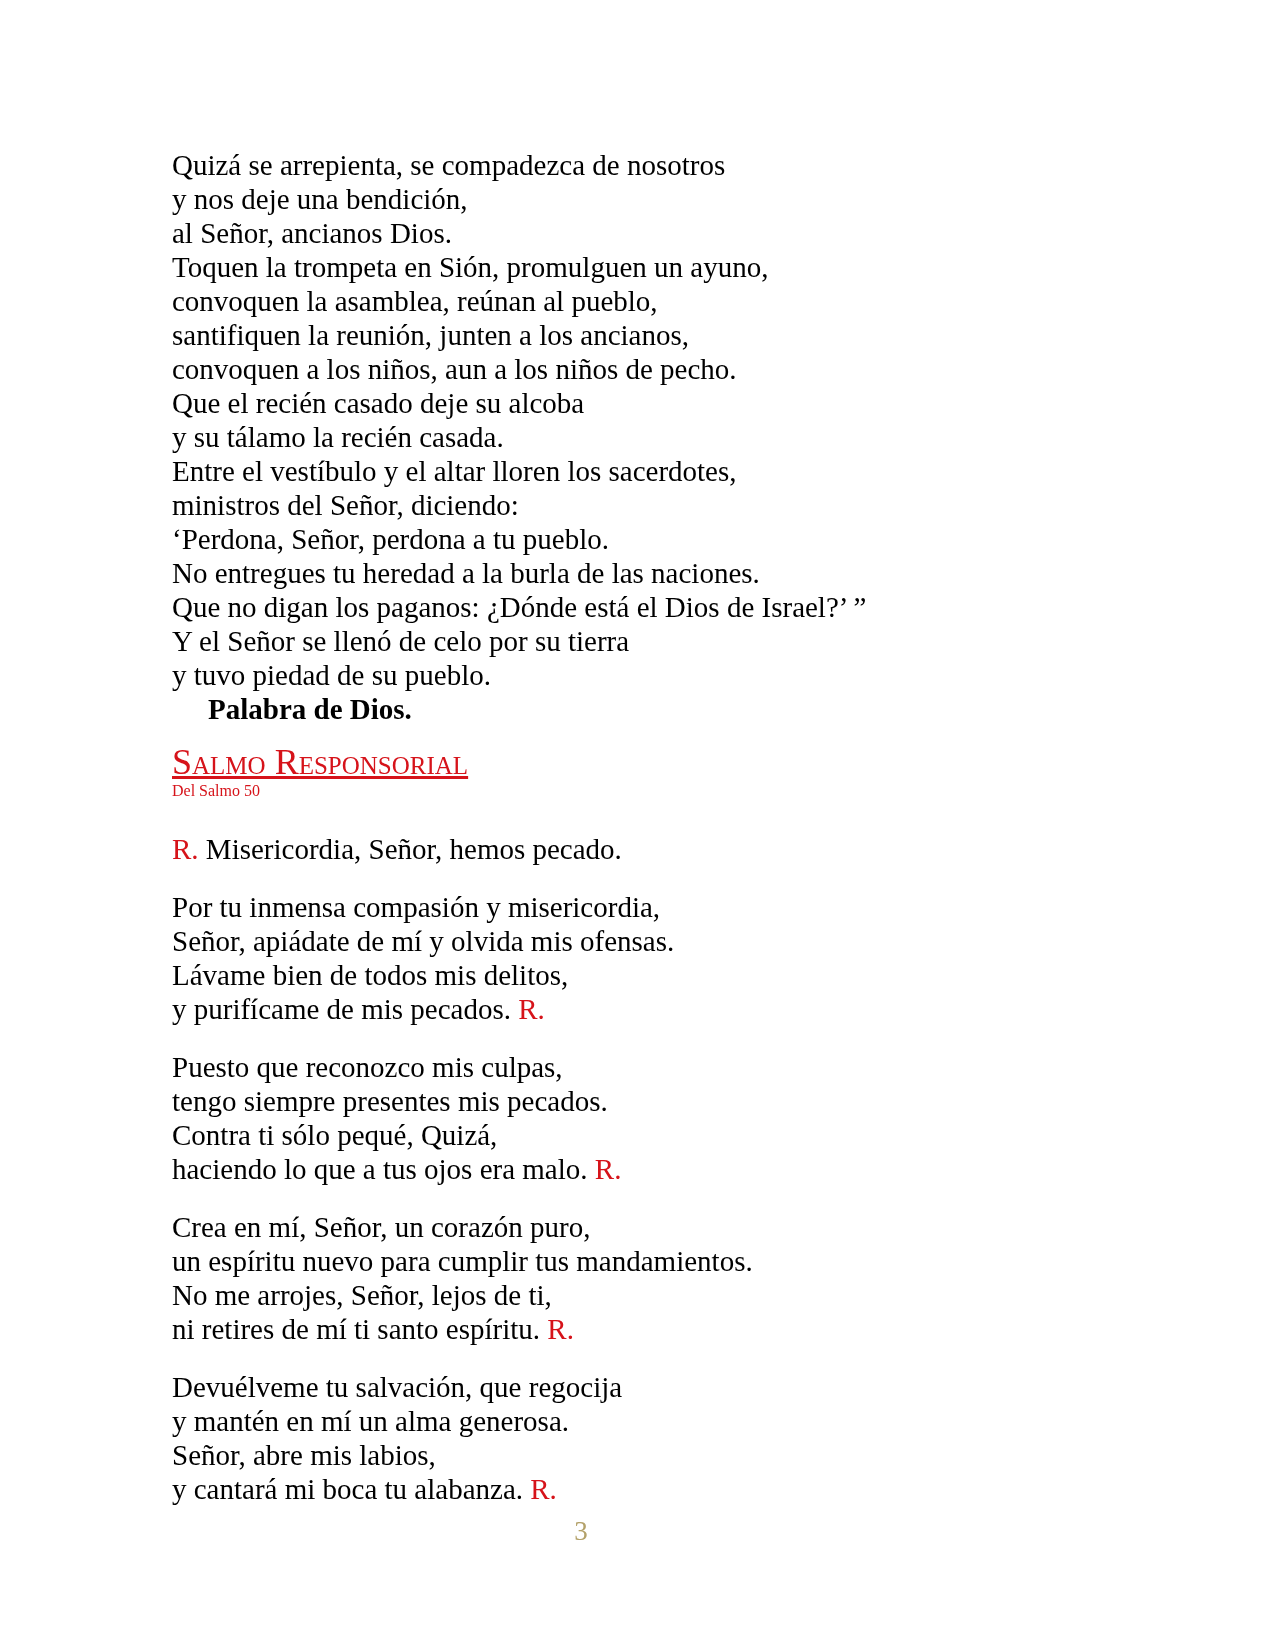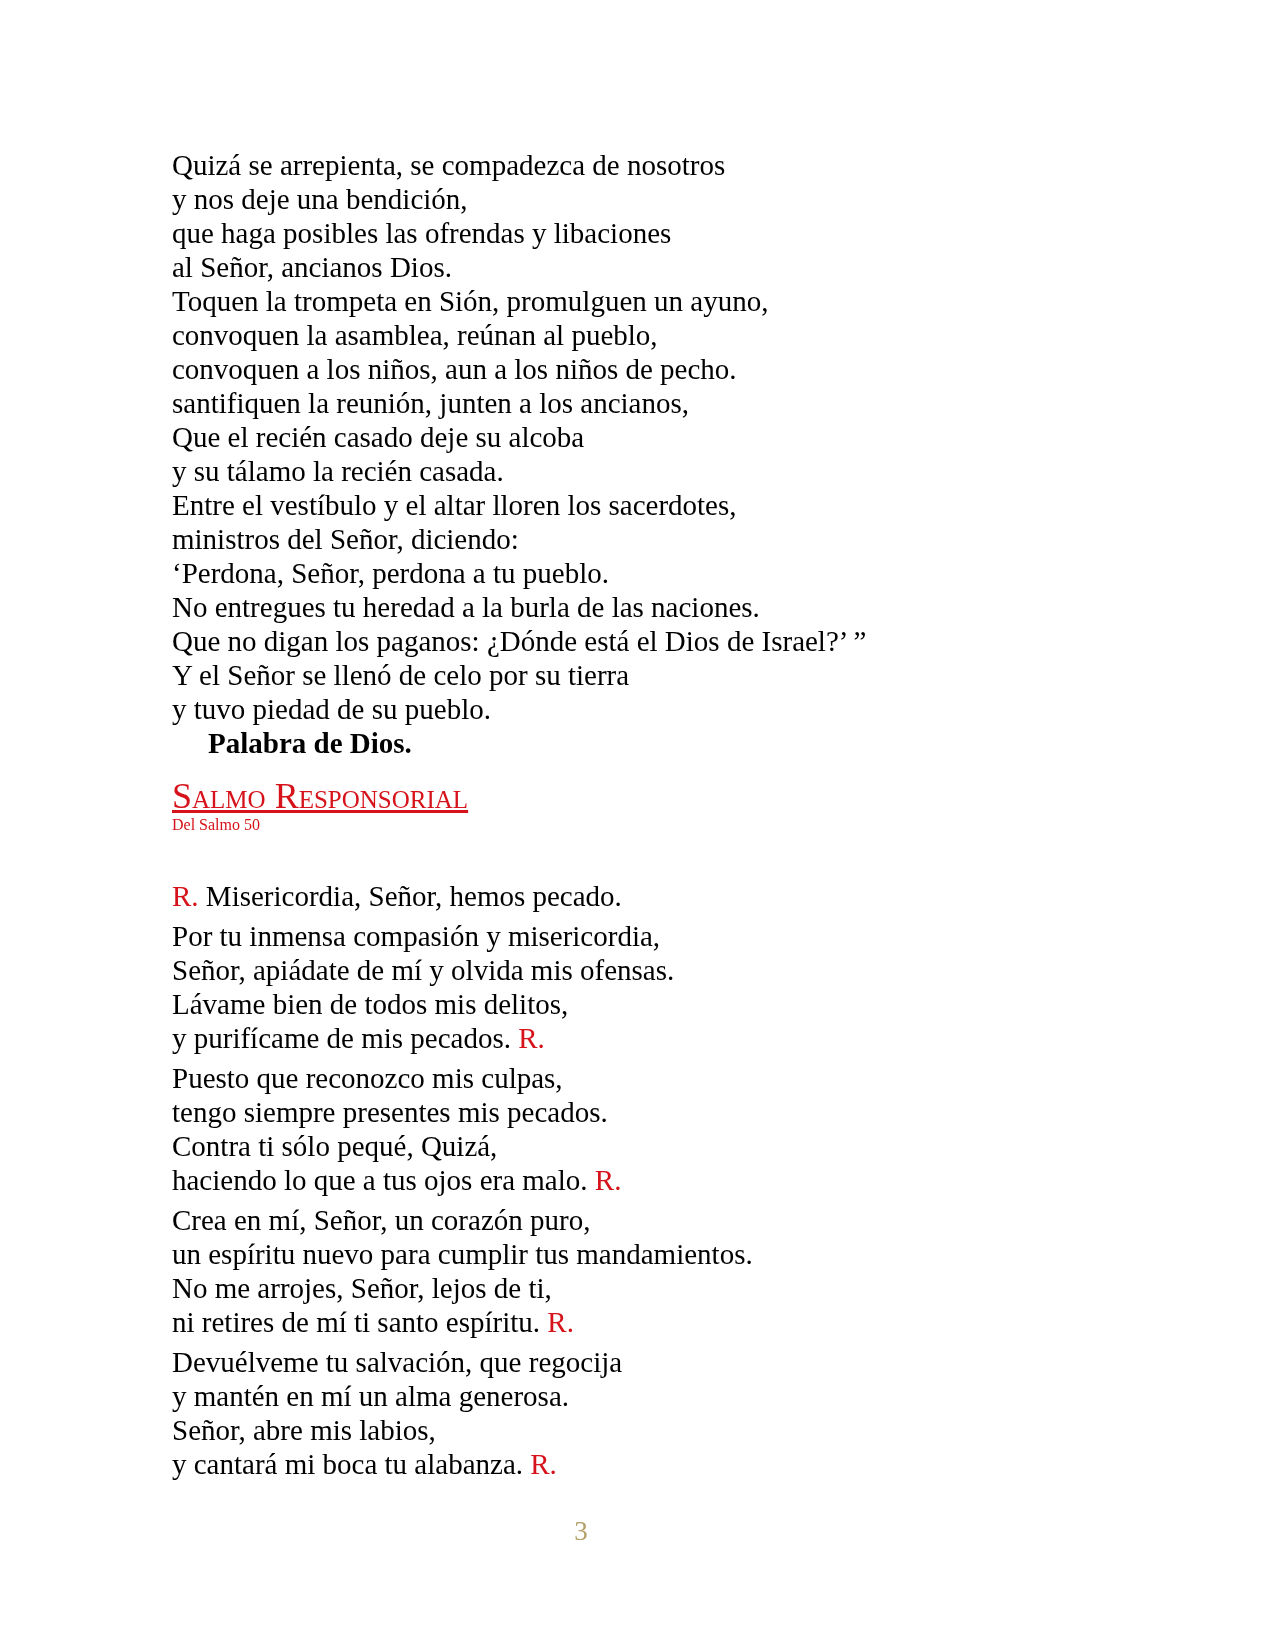--- a/index.html
+++ b/index.html
@@ -39,24 +39,24 @@
     margin: 21px 0 0 0;
     color: var(--accent-red, #d6131a);
     text-decoration: underline;
   }
   .psalm-subheading {
     font-size: 16px;
     line-height: 28px;
     color: var(--accent-red, #d6131a);
   }
   .response-line {
-    margin-top: 40px;
+    margin-top: 27px;
   }
   .stanza {
-    margin-top: 6px;
+    margin-top: 24px;
   }
   .red {
     color: var(--accent-red, #d6131a);
   }
   .page-number {
     position: absolute;
     top: 1516px;
     left: 0;
     width: 100%;
     text-align: center;
@@ -67,26 +67,25 @@
 </style>
 </head>
 <body>
 
 <div class="page">
   <div class="content">
 
     <div id="reading-lines">
         <div class="reading-line">Quizá se arrepienta, se compadezca de nosotros</div>
         <div class="reading-line">y nos deje una bendición,</div>
-        <div class="reading-line">que haga posibles las ofrendas y libaciones</div>
         <div class="reading-line">al Señor, ancianos Dios.</div>
         <div class="reading-line">Toquen la trompeta en Sión, promulguen un ayuno,</div>
         <div class="reading-line">convoquen la asamblea, reúnan al pueblo,</div>
+        <div class="reading-line">santifiquen la reunión, junten a los ancianos,</div>
         <div class="reading-line">convoquen a los niños, aun a los niños de pecho.</div>
-        <div class="reading-line">santifiquen la reunión, junten a los ancianos,</div>
         <div class="reading-line">Que el recién casado deje su alcoba</div>
         <div class="reading-line">y su tálamo la recién casada.</div>
         <div class="reading-line">Entre el vestíbulo y el altar lloren los sacerdotes,</div>
         <div class="reading-line">ministros del Señor, diciendo:</div>
         <div class="reading-line">‘Perdona, Señor, perdona a tu pueblo.</div>
         <div class="reading-line">No entregues tu heredad a la burla de las naciones.</div>
         <div class="reading-line">Que no digan los paganos: ¿Dónde está el Dios de Israel?’ ”</div>
         <div class="reading-line">Y el Señor se llenó de celo por su tierra</div>
         <div class="reading-line">y tuvo piedad de su pueblo.</div>
       </div>

